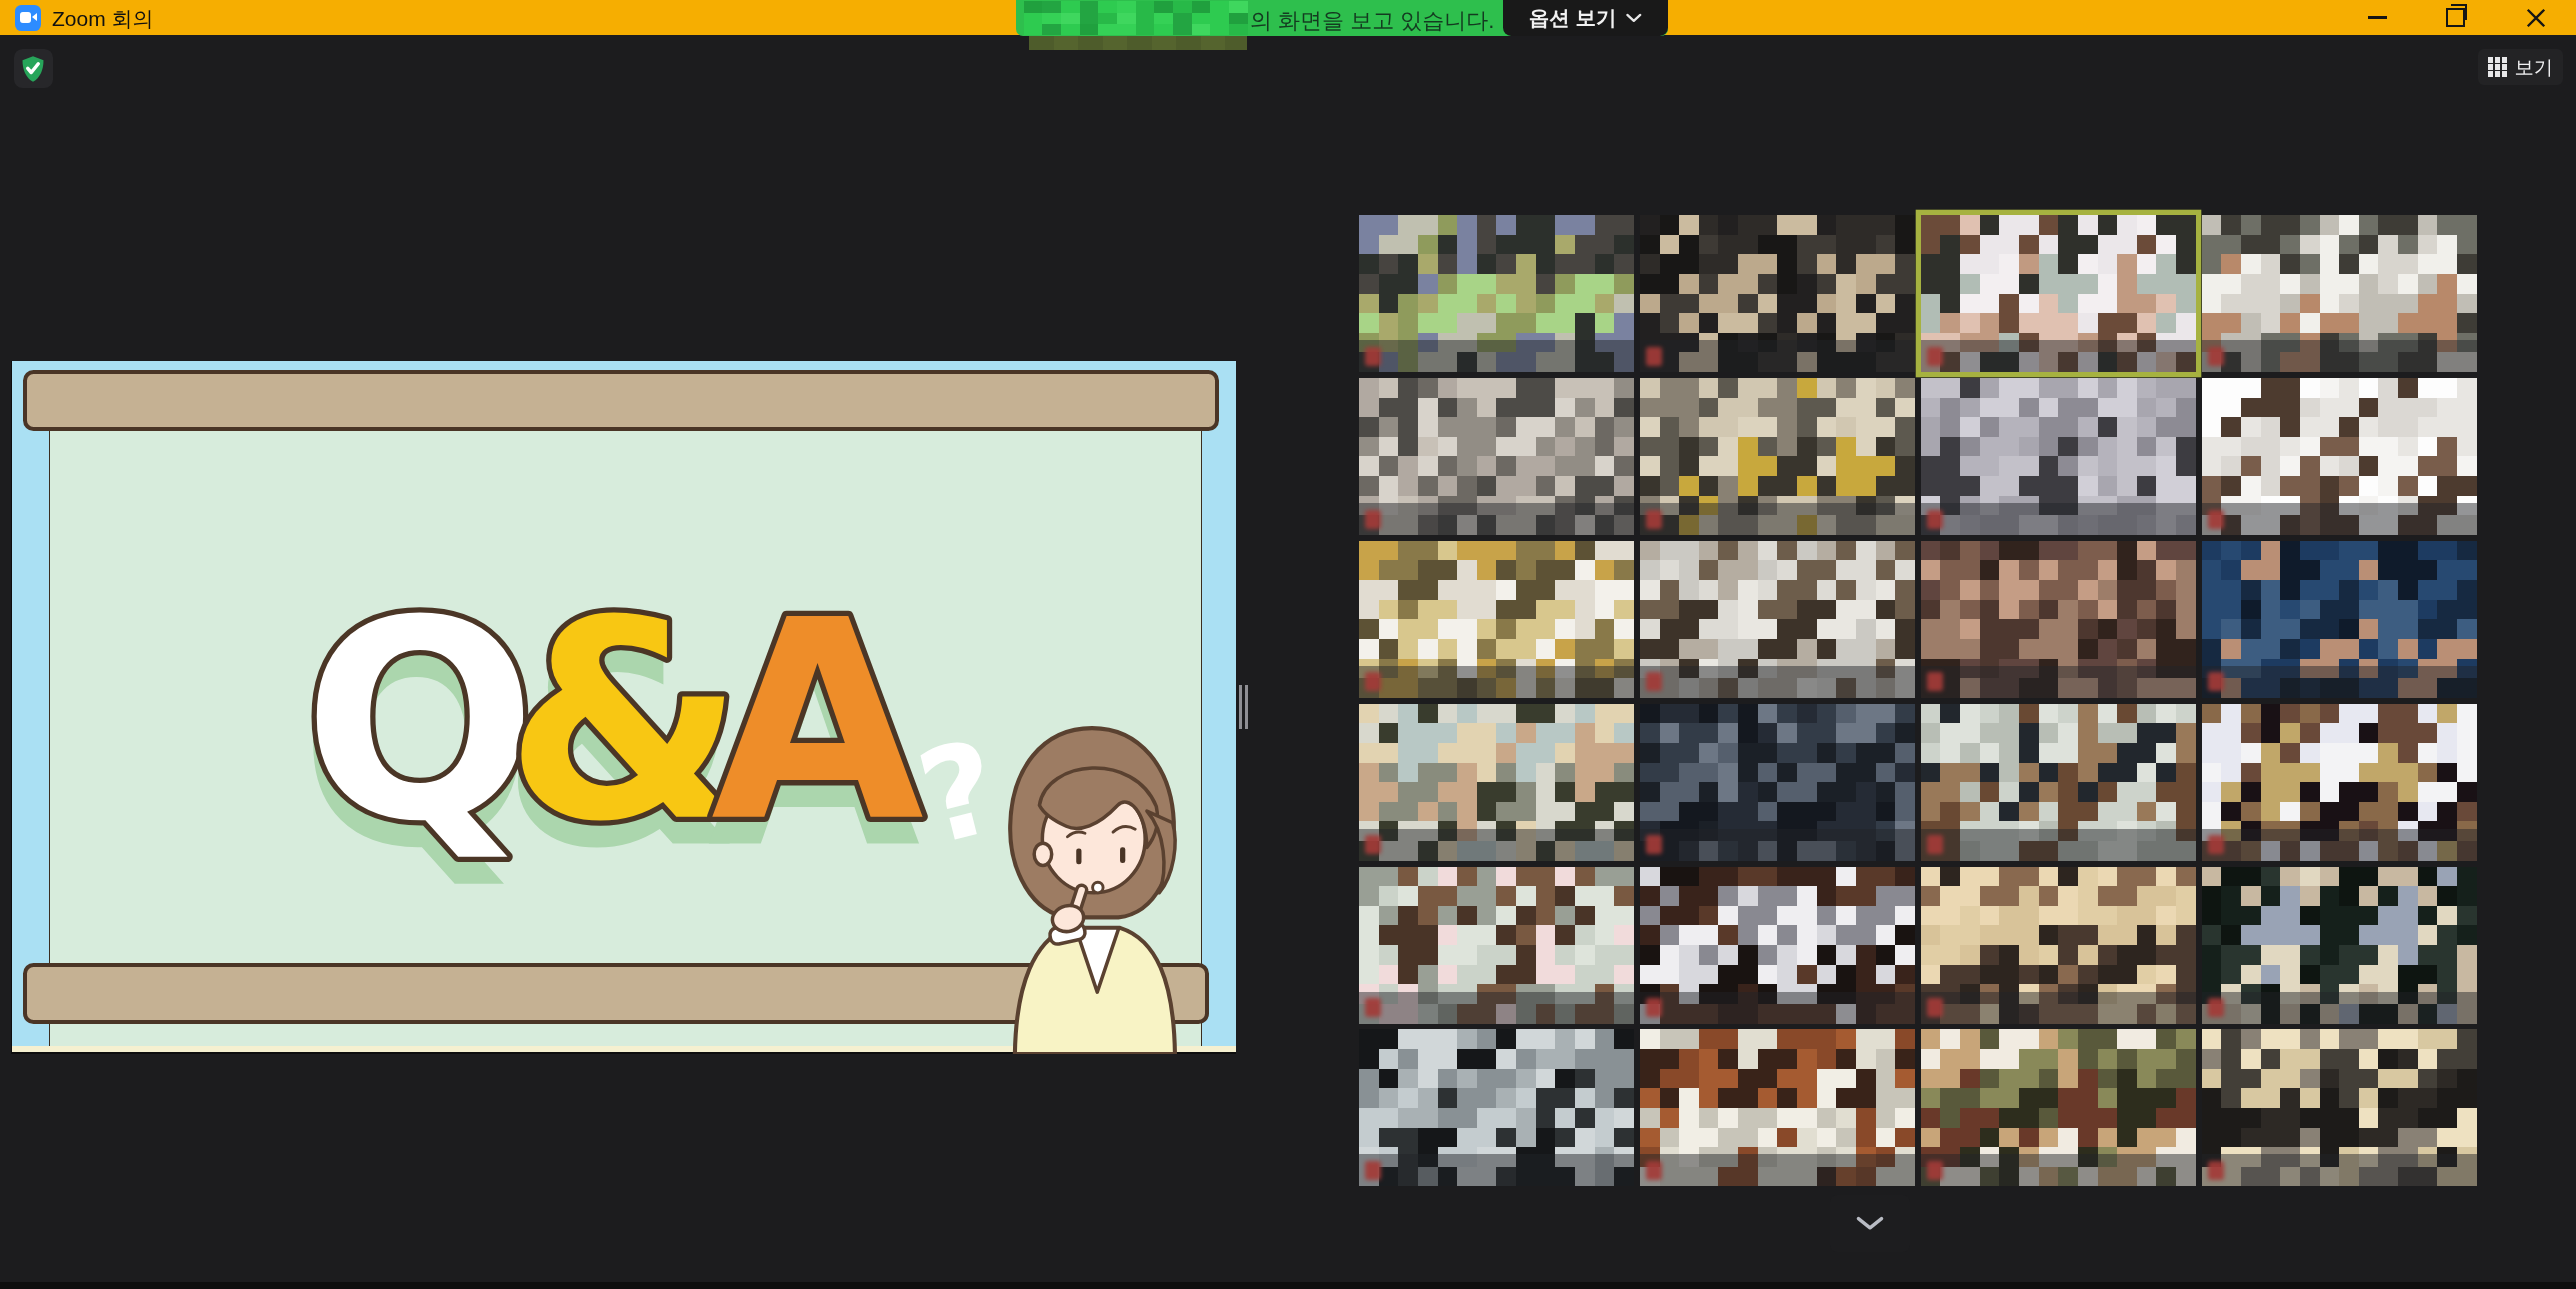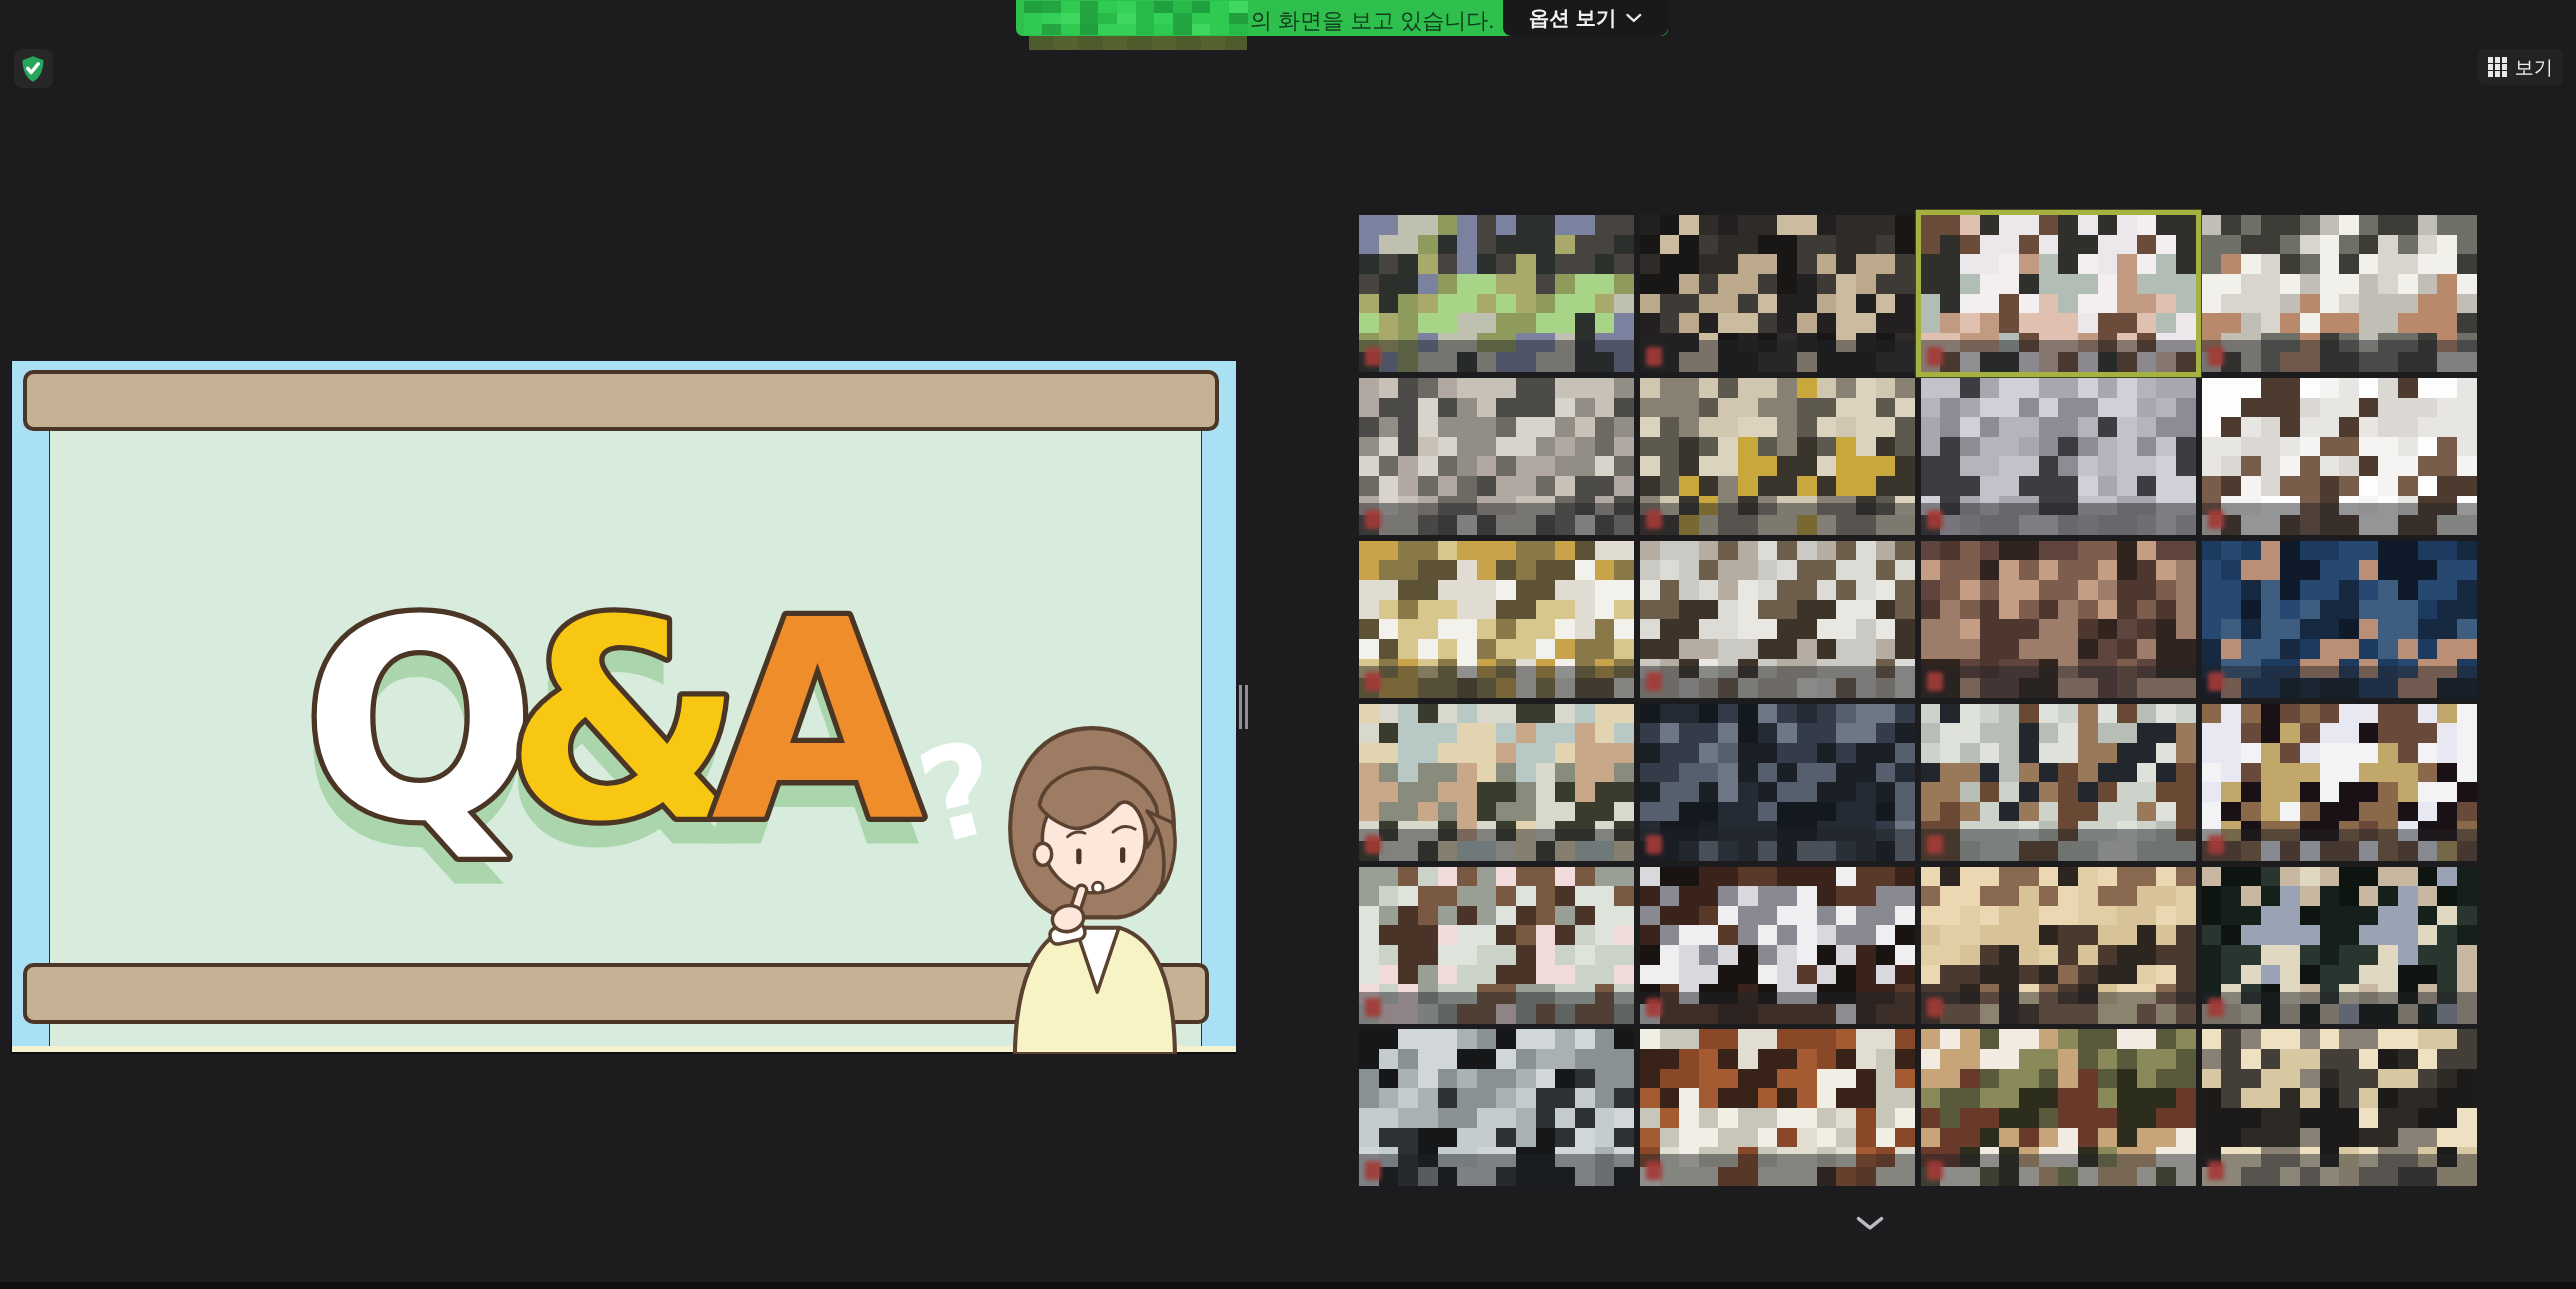--- a/index.html
+++ b/index.html
@@ -83,20 +83,40 @@
   #more-btn{position:absolute;left:1830px;top:1195px;width:80px;height:57px;background:#1d1d1f;border-radius:7px;
       display:flex;align-items:center;justify-content:center;}
 
   #bottom-edge{position:absolute;left:0;top:1282px;width:2576px;height:7px;background:#0e0e0e;}
 </style>
 </head>
 <body>
 
 <div id="screen">
 
+  <div id="titlebar">
+    <div id="zoom-logo">
+      <span class="cambody"></span>
+      <span class="camlens"></span>
+    </div>
+    <div id="win-title">Zoom 회의</div>
+    <div class="winbtn" id="btn-min">
+        <i></i>
+      </div>
+    <div class="winbtn" id="btn-restore">
+      <span class="sq">
+          <span class="sq2"></span>
+        </span>
+    </div>
+    <div class="winbtn" id="btn-close">
+      <svg width="20" height="20" viewBox="0 0 34 34">
+        <path d="M3 3 L31 31 M31 3 L3 31" stroke="#151515" stroke-width="4" fill="none"></path>
+      </svg>
+    </div>
+  </div>
 
   <div id="share-banner">
     <div id="censor-green">
         <i style="background: rgb(32, 160, 62);"></i>
         <i style="background: rgb(35, 165, 66);"></i>
         <i style="background: rgb(46, 203, 80);"></i>
         <i style="background: rgb(35, 165, 66);"></i>
         <i style="background: rgb(46, 203, 80);"></i>
         <i style="background: rgb(53, 209, 86);"></i>
         <i style="background: rgb(40, 185, 72);"></i>

